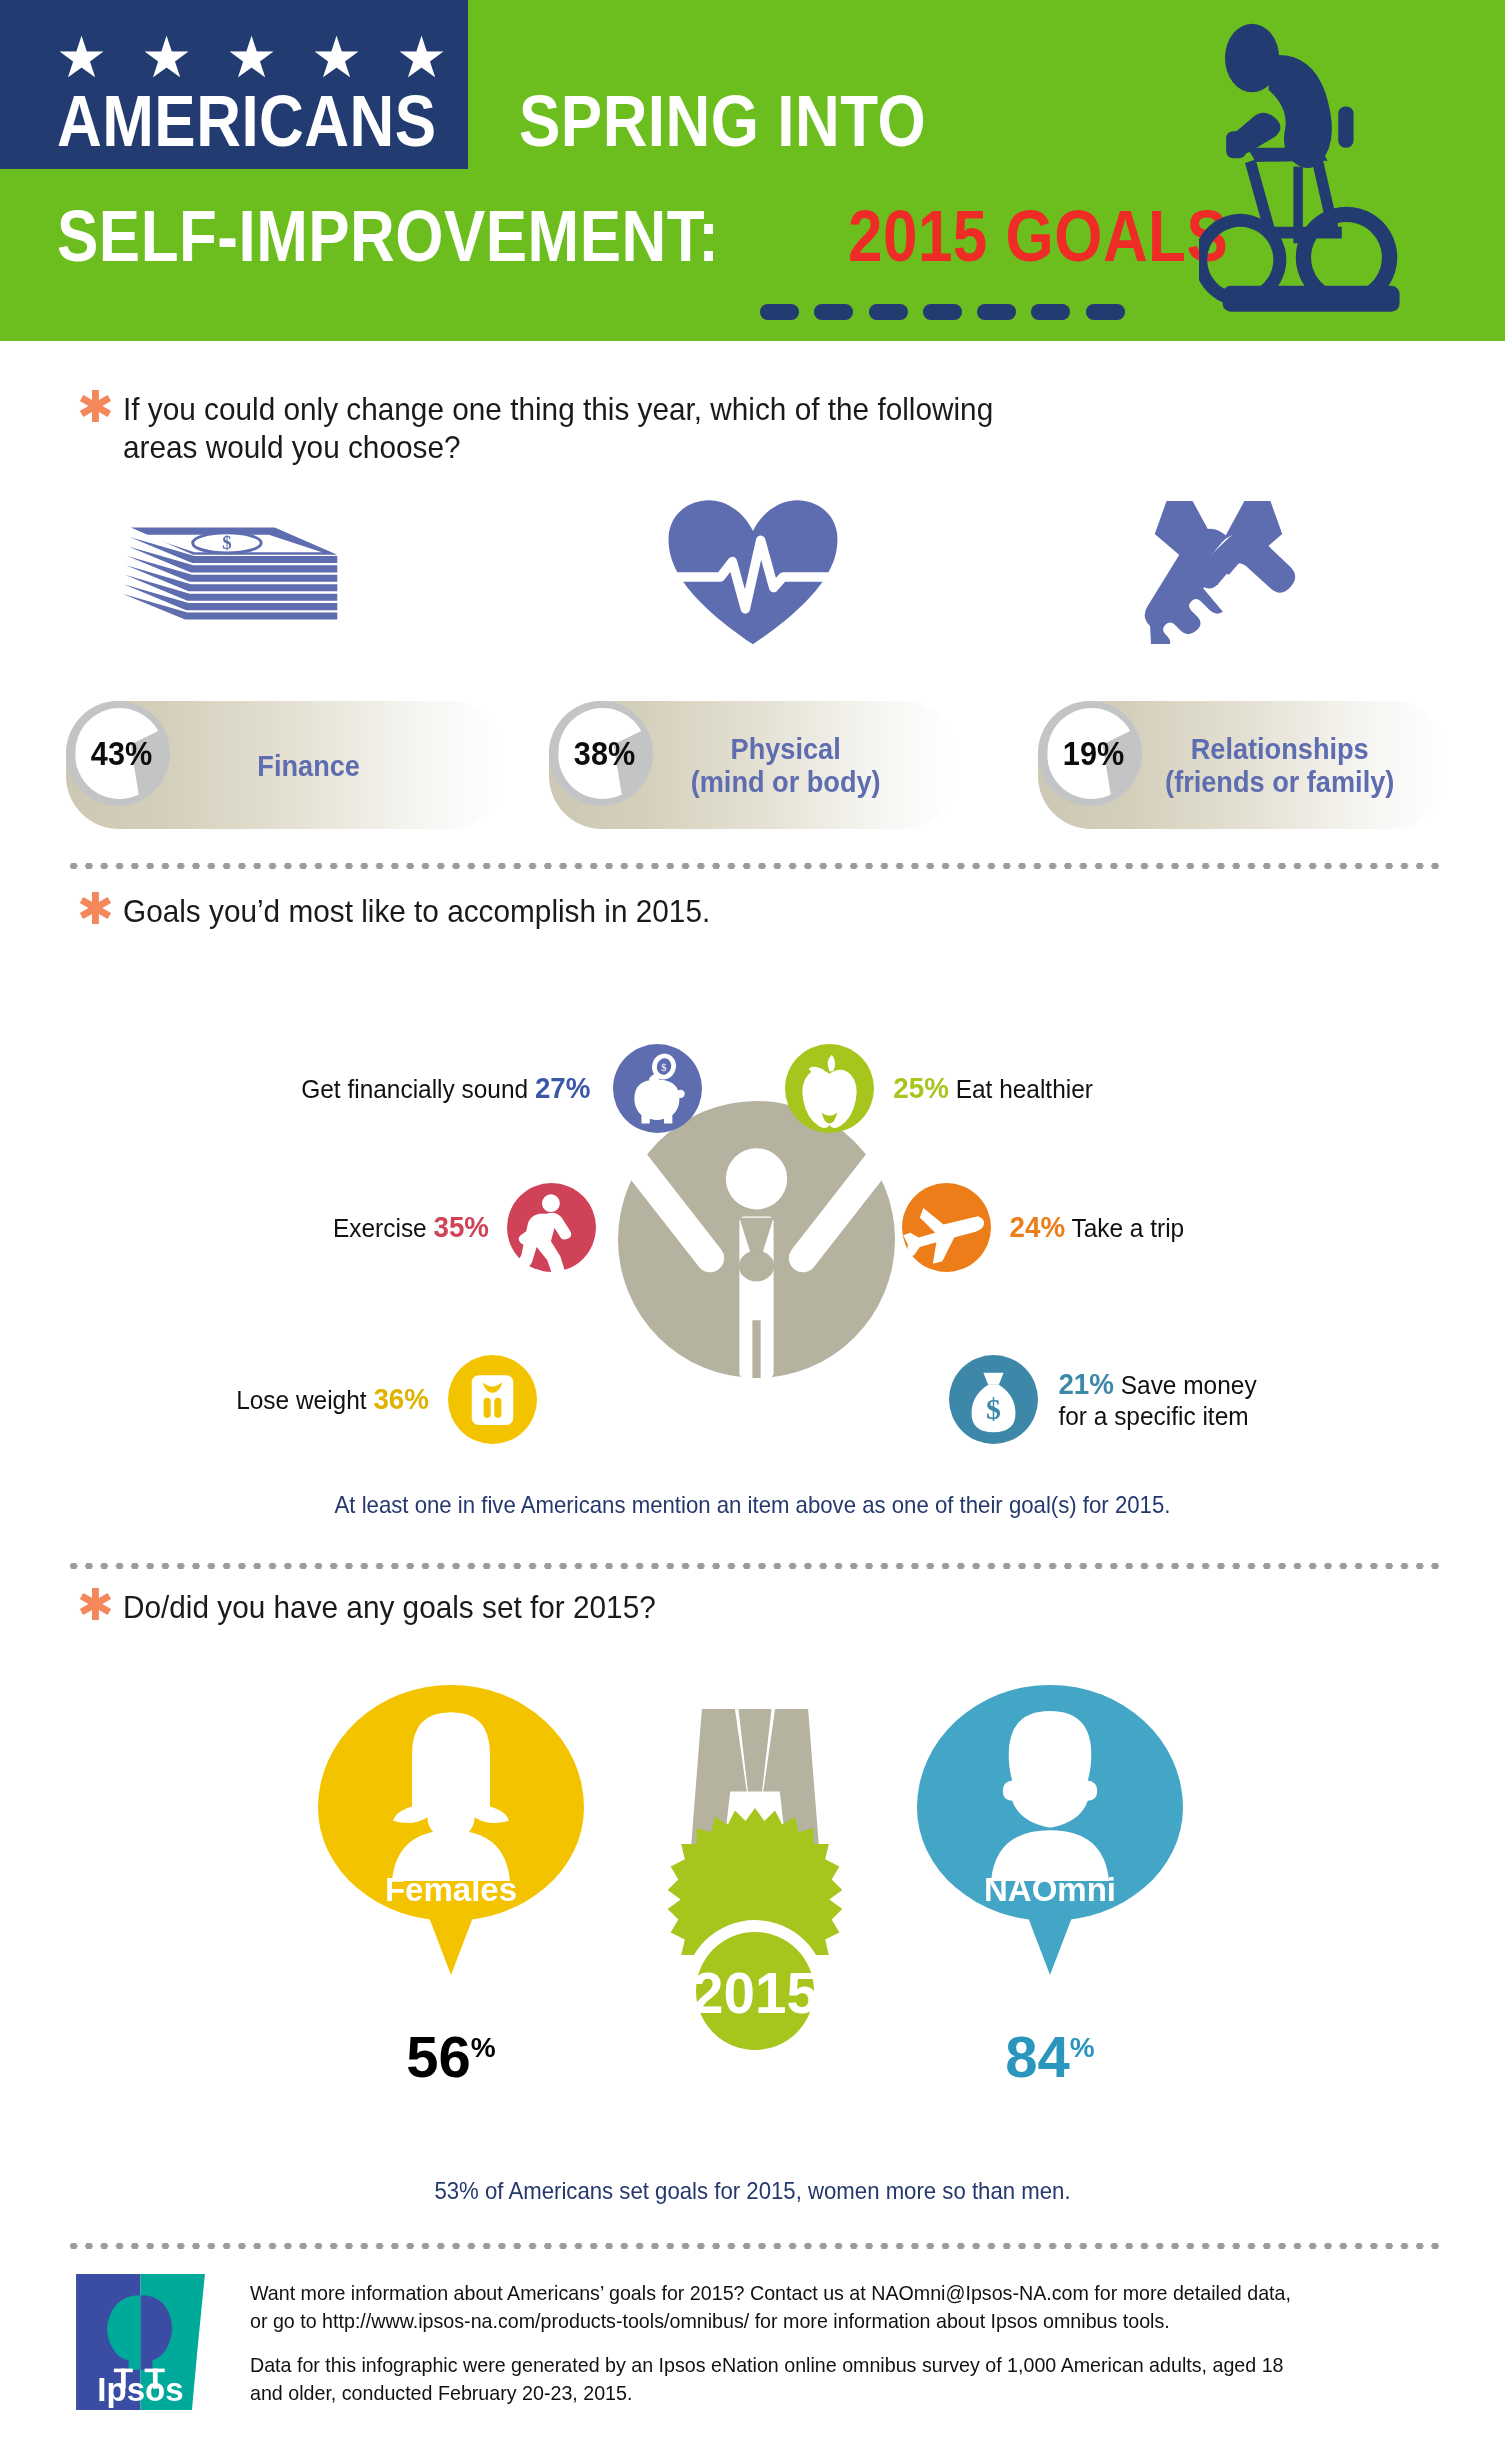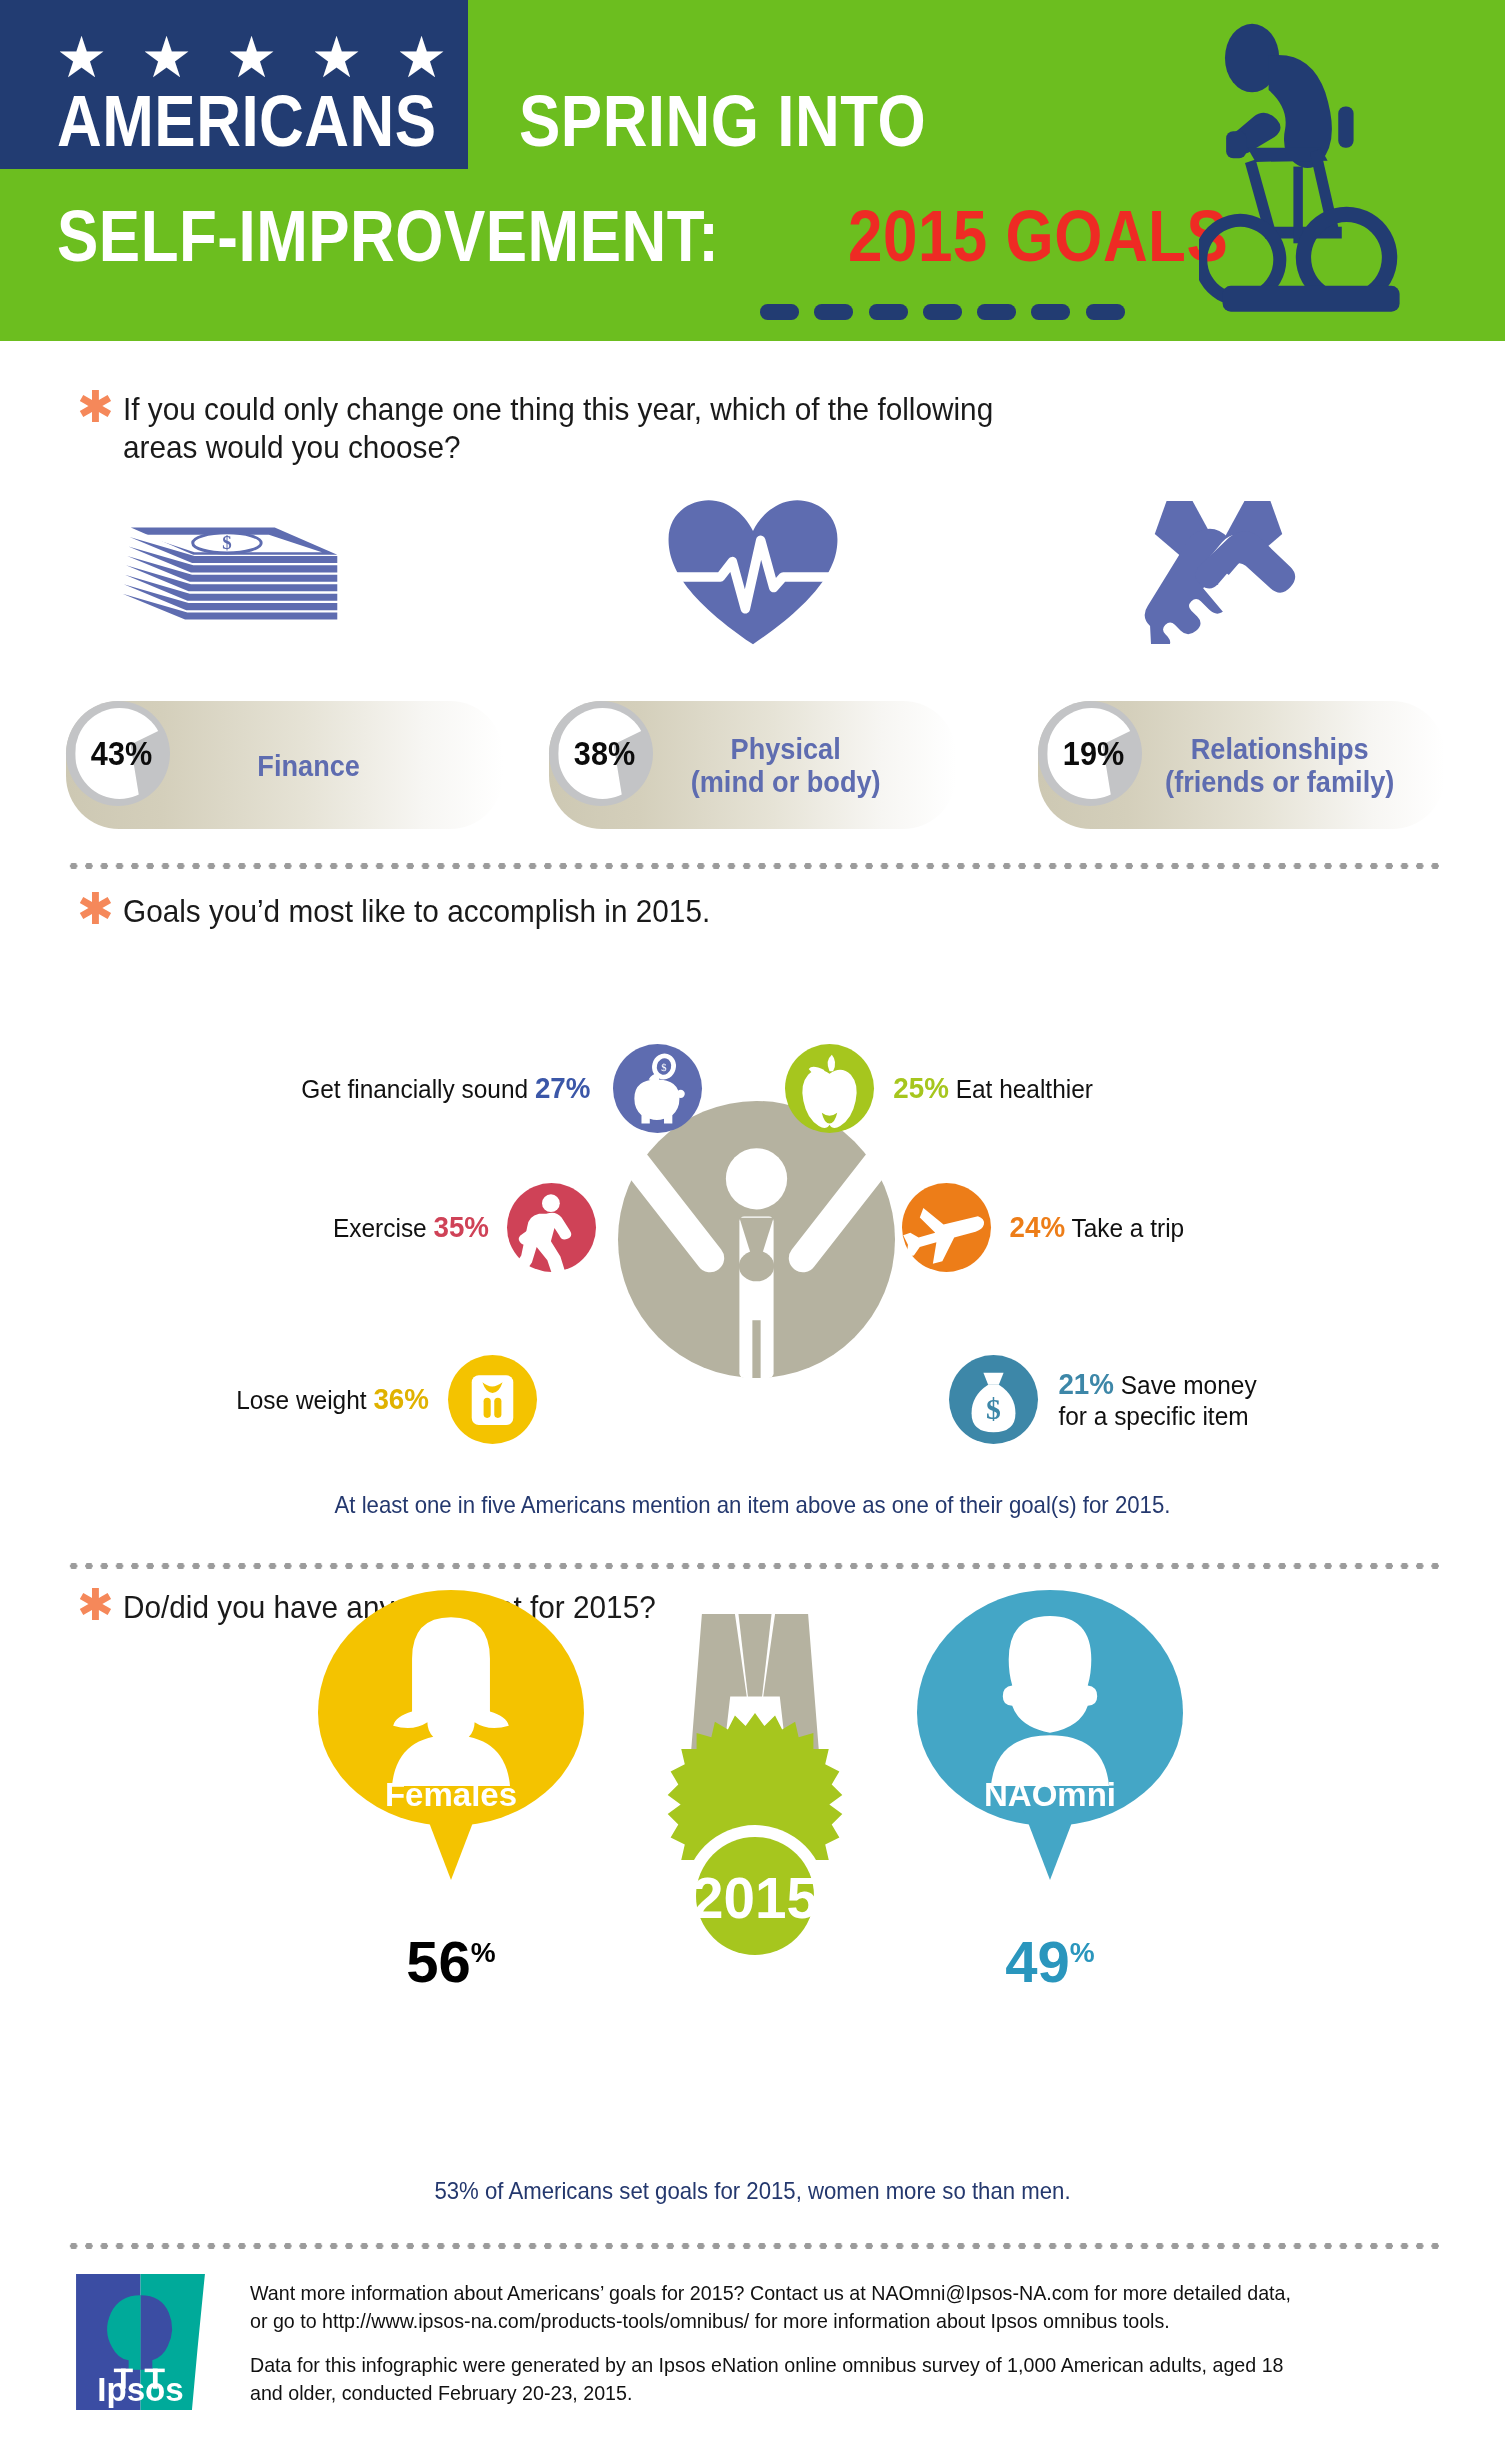--- a/index.html
+++ b/index.html
@@ -211,21 +211,21 @@
     position: absolute;
     width: 1505px;
     text-align: center;
     font-family: "Liberation Sans Narrow", "Liberation Sans", sans-serif;
     font-size: 23.6px;
     color: #24386e;
     transform: scaleX(0.94);
   }
 
   
-  .pins { position: absolute; left: 0; top: 1590px; width: 1191px; height: 378px; }
+  .pins { position: absolute; left: 0; top: 1685px; width: 1191px; height: 378px; }
   .pin { position: absolute; width: 266px; }
   .pin-body {
     position: relative;
     width: 266px; height: 236px;
     border-radius: 50% 50% 50% 50% / 52% 52% 48% 48%;
   }
   .pin-tail {
     position: absolute;
     left: 50%; top: 201px;
     transform: translateX(-50%);
@@ -552,21 +552,21 @@
       <div class="pin-body" style="background:#44a6c6; color:#44a6c6;">
         <svg width="266" height="236" viewBox="0 0 450 400" style="position:absolute;left:0;top:0;">
           <g fill="#ffffff">
             <path d="M225 44 q-70 0 -70 74 q0 24 6 44 q-16 2 -16 18 q0 16 16 16 q12 36 64 46 q52 -10 64 -46 q16 0 16 -16 q0 -16 -16 -18 q6 -20 6 -44 q0 -74 -70 -74 z"></path>
             <path d="M225 246 q-92 0 -100 86 l200 0 q-8 -86 -100 -86 z"></path>
           </g>
         </svg>
         <div class="pin-tail"></div>
         <div class="pin-label">NAOmni</div>
       </div>
-      <div class="pin-value" style="color:#2a96bd;"><span>49</span><sup>%</sup></div>
+      <div class="pin-value" style="color:#2a96bd;"><span>84</span><sup>%</sup></div>
     </div>
   </div>
 
   <div class="footnote" style="top:2178px;">53% of Americans set goals for 2015, women more so than men.</div>
 
   <div class="divider" style="top:2243px;"></div>
 
   <div class="footer">
     <svg class="ipsos-logo" viewBox="0 0 218 230">
       <path d="M0 0 L109 0 L109 230 L0 230 Z" fill="#3b4da3"></path>

